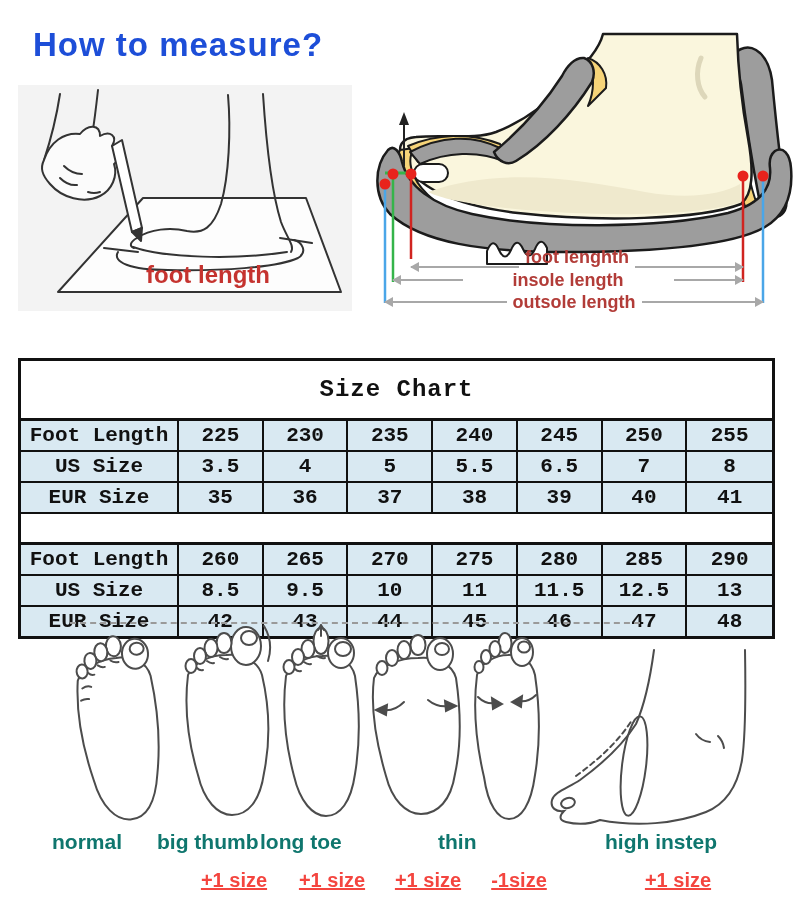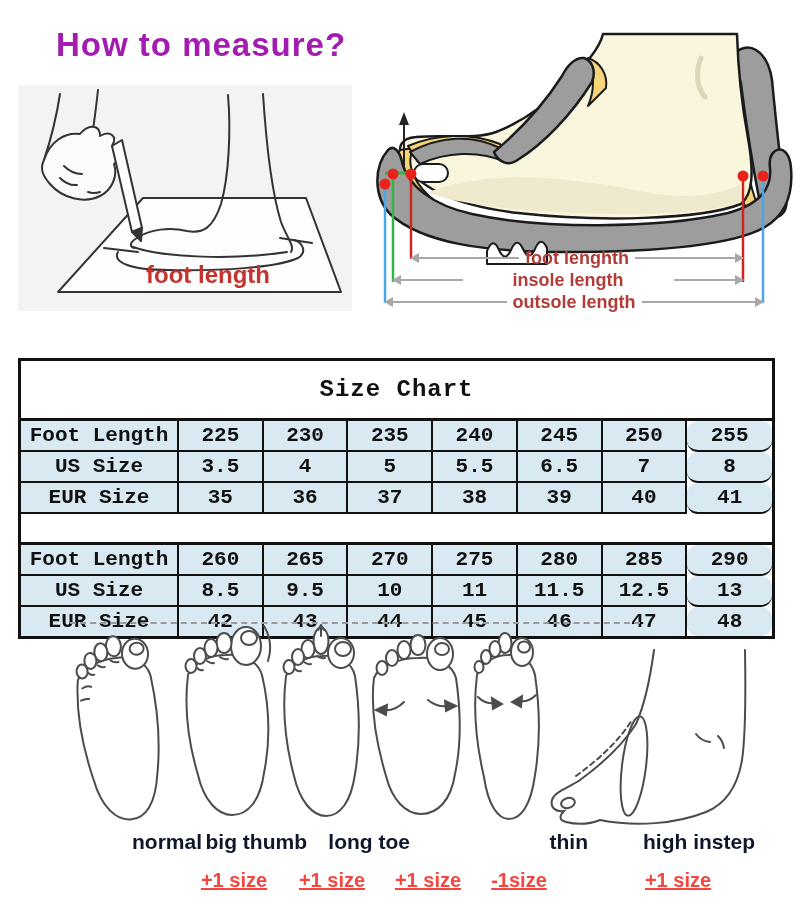--- a/index.html
+++ b/index.html
@@ -1,60 +1,60 @@
 <!DOCTYPE html>
 <html><head>
 <meta charset="utf-8">
 <style>
   html,body{margin:0;padding:0;background:#fff;}
   .stage{position:relative;width:800px;height:900px;background:#fff;overflow:hidden;
          font-family:"Liberation Sans", sans-serif;}
 
   
-  .page-title{position:absolute;left:56px;top:26px;font:bold 33px "Liberation Sans",sans-serif;
-              color:#a21caf;letter-spacing:1px;white-space:nowrap;}
+  .page-title{position:absolute;left:33px;top:26px;font:bold 33px "Liberation Sans",sans-serif;
+              color:#1d4ed8;letter-spacing:1px;white-space:nowrap;}
 
   
   .tracing-svg{position:absolute;left:0;top:80px;}
   .tracing-label{position:absolute;left:123px;top:261px;width:170px;text-align:center;
                  font:bold 24px "Liberation Sans",sans-serif;color:#c5332f;}
   .shoe-svg{position:absolute;left:370px;top:0;}
 
   
   .dim-row{position:absolute;display:flex;align-items:center;height:20px;}
   .dim-row .ln{flex:1;height:0;border-top:2px solid #a8a8a8;position:relative;}
   .dim-row .ln.l::before{content:"";position:absolute;left:-1px;top:-6px;
       border-top:5px solid transparent;border-bottom:5px solid transparent;border-right:9px solid #a8a8a8;}
   .dim-row .ln.r::after{content:"";position:absolute;right:-1px;top:-6px;
       border-top:5px solid transparent;border-bottom:5px solid transparent;border-left:9px solid #a8a8a8;}
   .dim-row .txt{font:bold 18px "Liberation Sans",sans-serif;color:#b23c38;
                 padding:0 6px;white-space:nowrap;}
-  #dim-foot{left:411px;top:248px;width:332px;}
+  #dim-foot{left:411px;top:248px;width:332px;align-items:flex-end;}
   #dim-insole{left:393px;top:270px;width:350px;gap:44px;}
   #dim-outsole{left:385px;top:292px;width:378px;text-align:center;}
 
   
   .size-table{position:absolute;left:18px;top:330px;width:757px;border:3px solid #111;
               background:#fff;box-sizing:border-box;margin-top:28px;}
   .st-title{height:57px;border-bottom:3px solid #111;display:flex;align-items:center;
             justify-content:center;font:bold 24px "Liberation Mono","DejaVu Sans Mono",monospace;
             color:#111;letter-spacing:1px;}
   .st-grid{display:grid;grid-template-columns:158px repeat(7,1fr);}
   .st-grid .c{height:29px;background:#d9e9f2;border-right:2px solid #111;border-bottom:2px solid #111;
        display:flex;align-items:center;justify-content:center;
        font:bold 21px "Liberation Mono","DejaVu Sans Mono",monospace;color:#111;white-space:nowrap;}
-  .st-grid .c:nth-child(8n){border-right:none;border-radius:11px;}
+  .st-grid .c:nth-child(8n){border-right:none;}
   .st-grid.last .c:nth-child(n+17){border-bottom:none;}
   .st-gap{height:28px;background:#fff;border-bottom:3px solid #111;}
 
   
   .dashed-sep{position:absolute;left:70px;top:622px;width:570px;border-top:2px dashed #9a9a9a;}
   .foot-svg{position:absolute;}
-  .ft-label{position:absolute;width:150px;text-align:right;top:830px;
-            font:bold 21px "Liberation Sans",sans-serif;color:#0f172a;white-space:nowrap;}
+  .ft-label{position:absolute;width:150px;text-align:left;top:830px;
+            font:bold 21px "Liberation Sans",sans-serif;color:#0f766e;white-space:nowrap;}
   .ft-adjust{position:absolute;width:150px;text-align:center;top:869px;
              font:bold 20px "Liberation Sans",sans-serif;color:#f4453f;white-space:nowrap;text-decoration:underline;}
 </style>
 </head>
 <body>
 
 <div class="stage">
 
   <div class="page-title">How to measure?</div>
 

